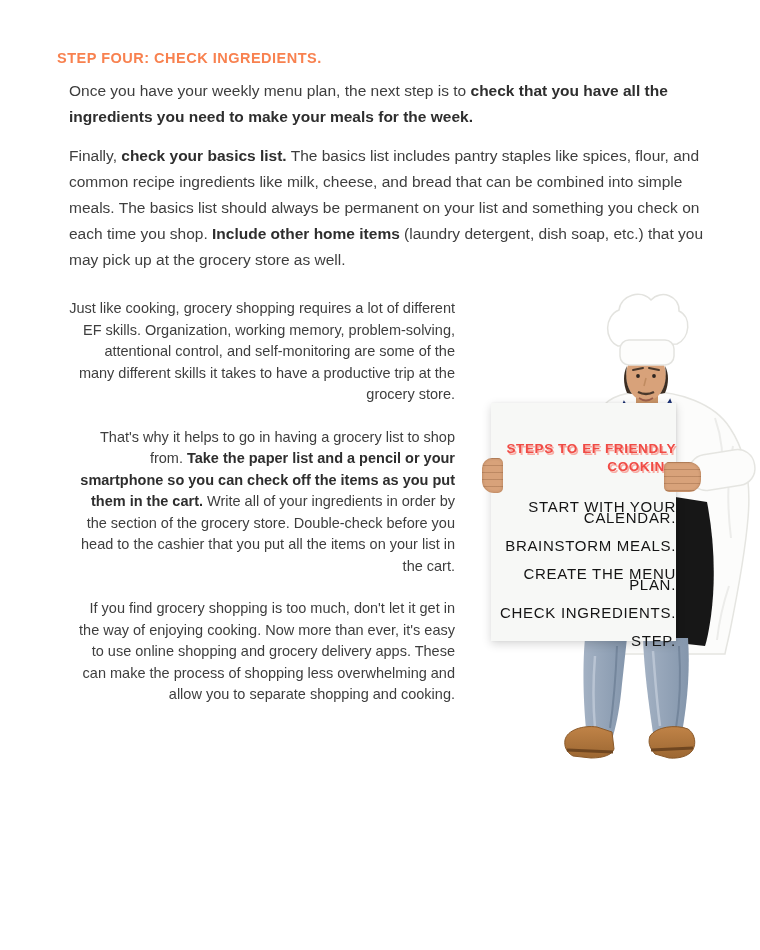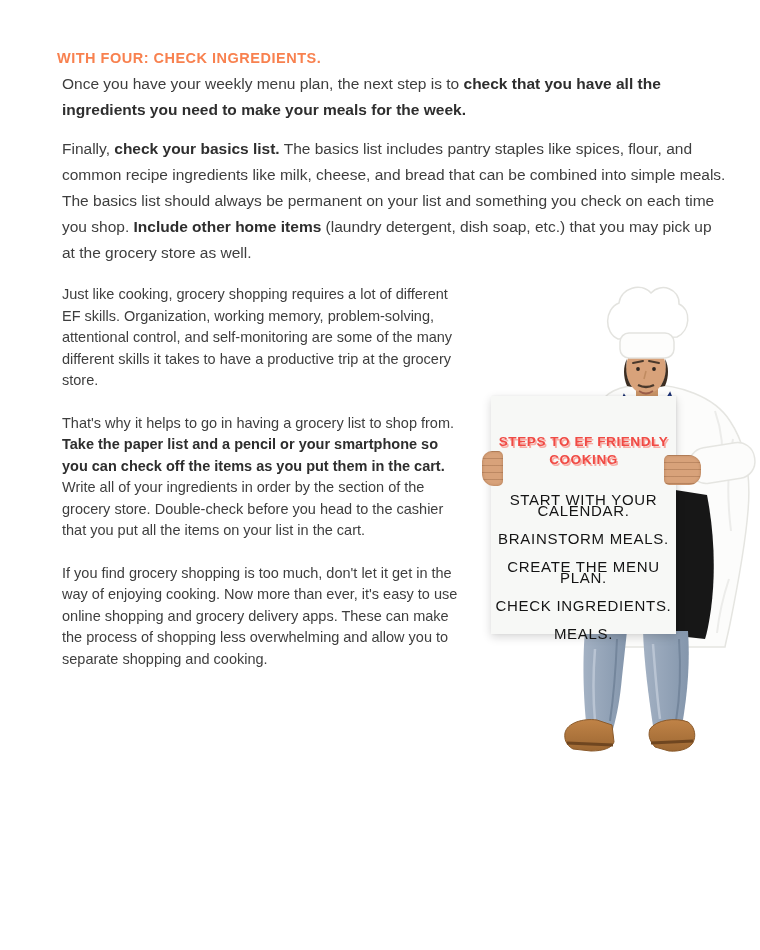--- a/index.html
+++ b/index.html
@@ -24,40 +24,40 @@
     overflow:hidden;
     font-family:"Liberation Sans", sans-serif;
     color:var(--body_text);
   }
   .content{padding:50px 0 0 57px;}
   .step-heading{
     font-size:14.5px;font-weight:800;letter-spacing:.5px;
     color:var(--heading_orange);
     margin:0 0 5px 0;
   }
-  .paras p{margin:5px;}
+  .paras p{margin:12px;}
   .paras .b{font-weight:700;color:var(--bold_text);}
   .wide{width:676px;font-size:15.5px;line-height:26px;}
   .wide p{margin-bottom:13px;}
   .section-two{display:flex;margin-top:9px;}
   .col-text{width:410px;flex-shrink:0;font-size:14.5px;line-height:21.5px;}
-  .narrow p{margin-bottom:21px;}
+  .narrow p{margin-bottom:21px;text-align:right;}
 
   
   .chef-figure{
     position:relative;width:280px;height:478px;
     margin:0 0 0 16px;flex-shrink:0;
   }
   .chef-figure svg{position:absolute;left:0;top:0;}
   .sign{
     position:absolute;left:8px;top:117px;
     width:185px;height:238px;
     background:var(--sign_background);
     box-shadow:0 3px 9px rgba(0,0,0,.16), 1px 0 2px rgba(0,0,0,.06);
-    text-align:center;
+    text-align:right;
     box-sizing:border-box;
     padding-top:37px;
   }
   .sign-title{
     font-size:13.5px;font-weight:800;letter-spacing:.6px;line-height:18px;
     color:var(--sign_title_red);
     text-shadow:1.5px 1.5px 0 var(--sign_title_shadow);
   }
   .sign-steps{margin-top:25px;}
   .sign-step{
@@ -74,21 +74,21 @@
   .hand-left{left:-1px;top:172px;width:21px;height:35px;border-radius:10px 5px 5px 12px;}
   .hand-right{left:181px;top:176px;width:37px;height:30px;border-radius:5px 12px 12px 5px;}
 </style>
 </head>
 <body>
 
 <div class="page">
   <main class="content">
 
     <section>
-      <h2 class="step-heading">WITH FOUR: CHECK INGREDIENTS.</h2>
+      <h2 class="step-heading">STEP FOUR: CHECK INGREDIENTS.</h2>
       <div class="paras wide">
           <p><span>Once you have your weekly menu plan, the next step is to </span><span class="b">check that you have all the ingredients you need to make your meals for the week.</span></p>
           <p><span>Finally, </span><span class="b">check your basics list.</span><span>  The basics list includes pantry staples like spices, flour, and common recipe ingredients like milk, cheese, and bread that can be combined into simple meals.  The basics list should always be permanent on your list and something you check on each time you shop.   </span><span class="b">Include other home items</span><span> (laundry detergent, dish soap, etc.) that you may pick up at the grocery store as well.</span></p>
         </div>
     </section>
 
     <section class="section-two">
       <div class="col-text">
         <div class="paras narrow">
             <p><span>Just like cooking, grocery shopping requires a lot of different EF skills.  Organization, working memory, problem-solving, attentional control, and self-monitoring are some of the many different skills it takes to have a productive trip at the grocery store.</span></p>
@@ -168,21 +168,21 @@
         <div class="sign">
           <div class="sign-title">
             <div>STEPS TO EF FRIENDLY</div>
             <div>COOKING</div>
           </div>
           <div class="sign-steps">
               <div class="sign-step">START WITH YOUR CALENDAR.</div>
               <div class="sign-step">BRAINSTORM MEALS.</div>
               <div class="sign-step">CREATE THE MENU PLAN.</div>
               <div class="sign-step">CHECK INGREDIENTS.</div>
-              <div class="sign-step">MEALS.</div>
+              <div class="sign-step">STEP.</div>
             </div>
         </div>
 
         <div class="hand hand-left"></div>
         <div class="hand hand-right"></div>
       </figure>
     </section>
 
   </main>
 </div>

